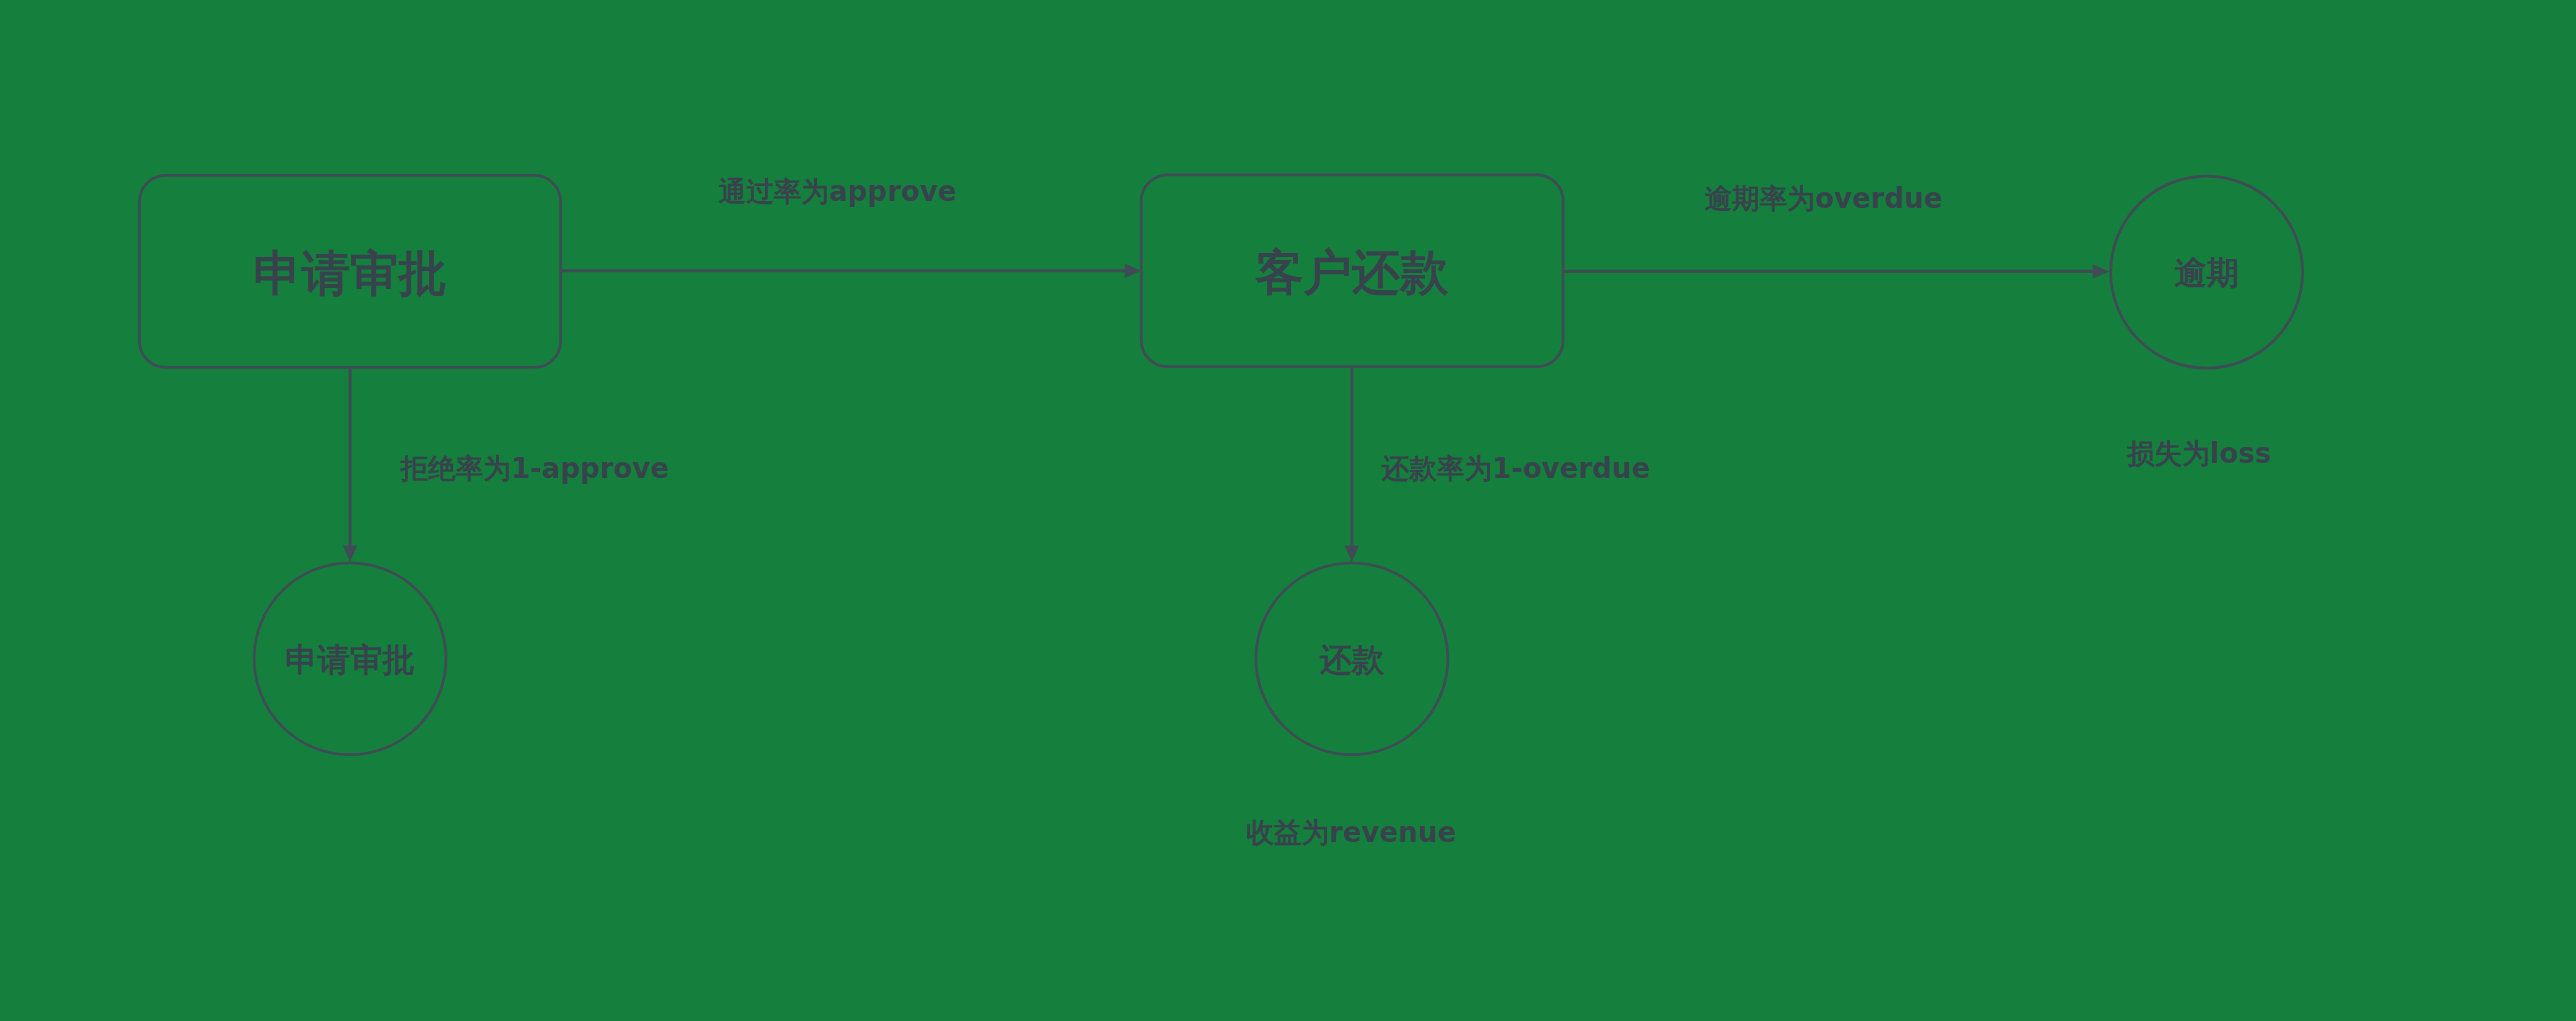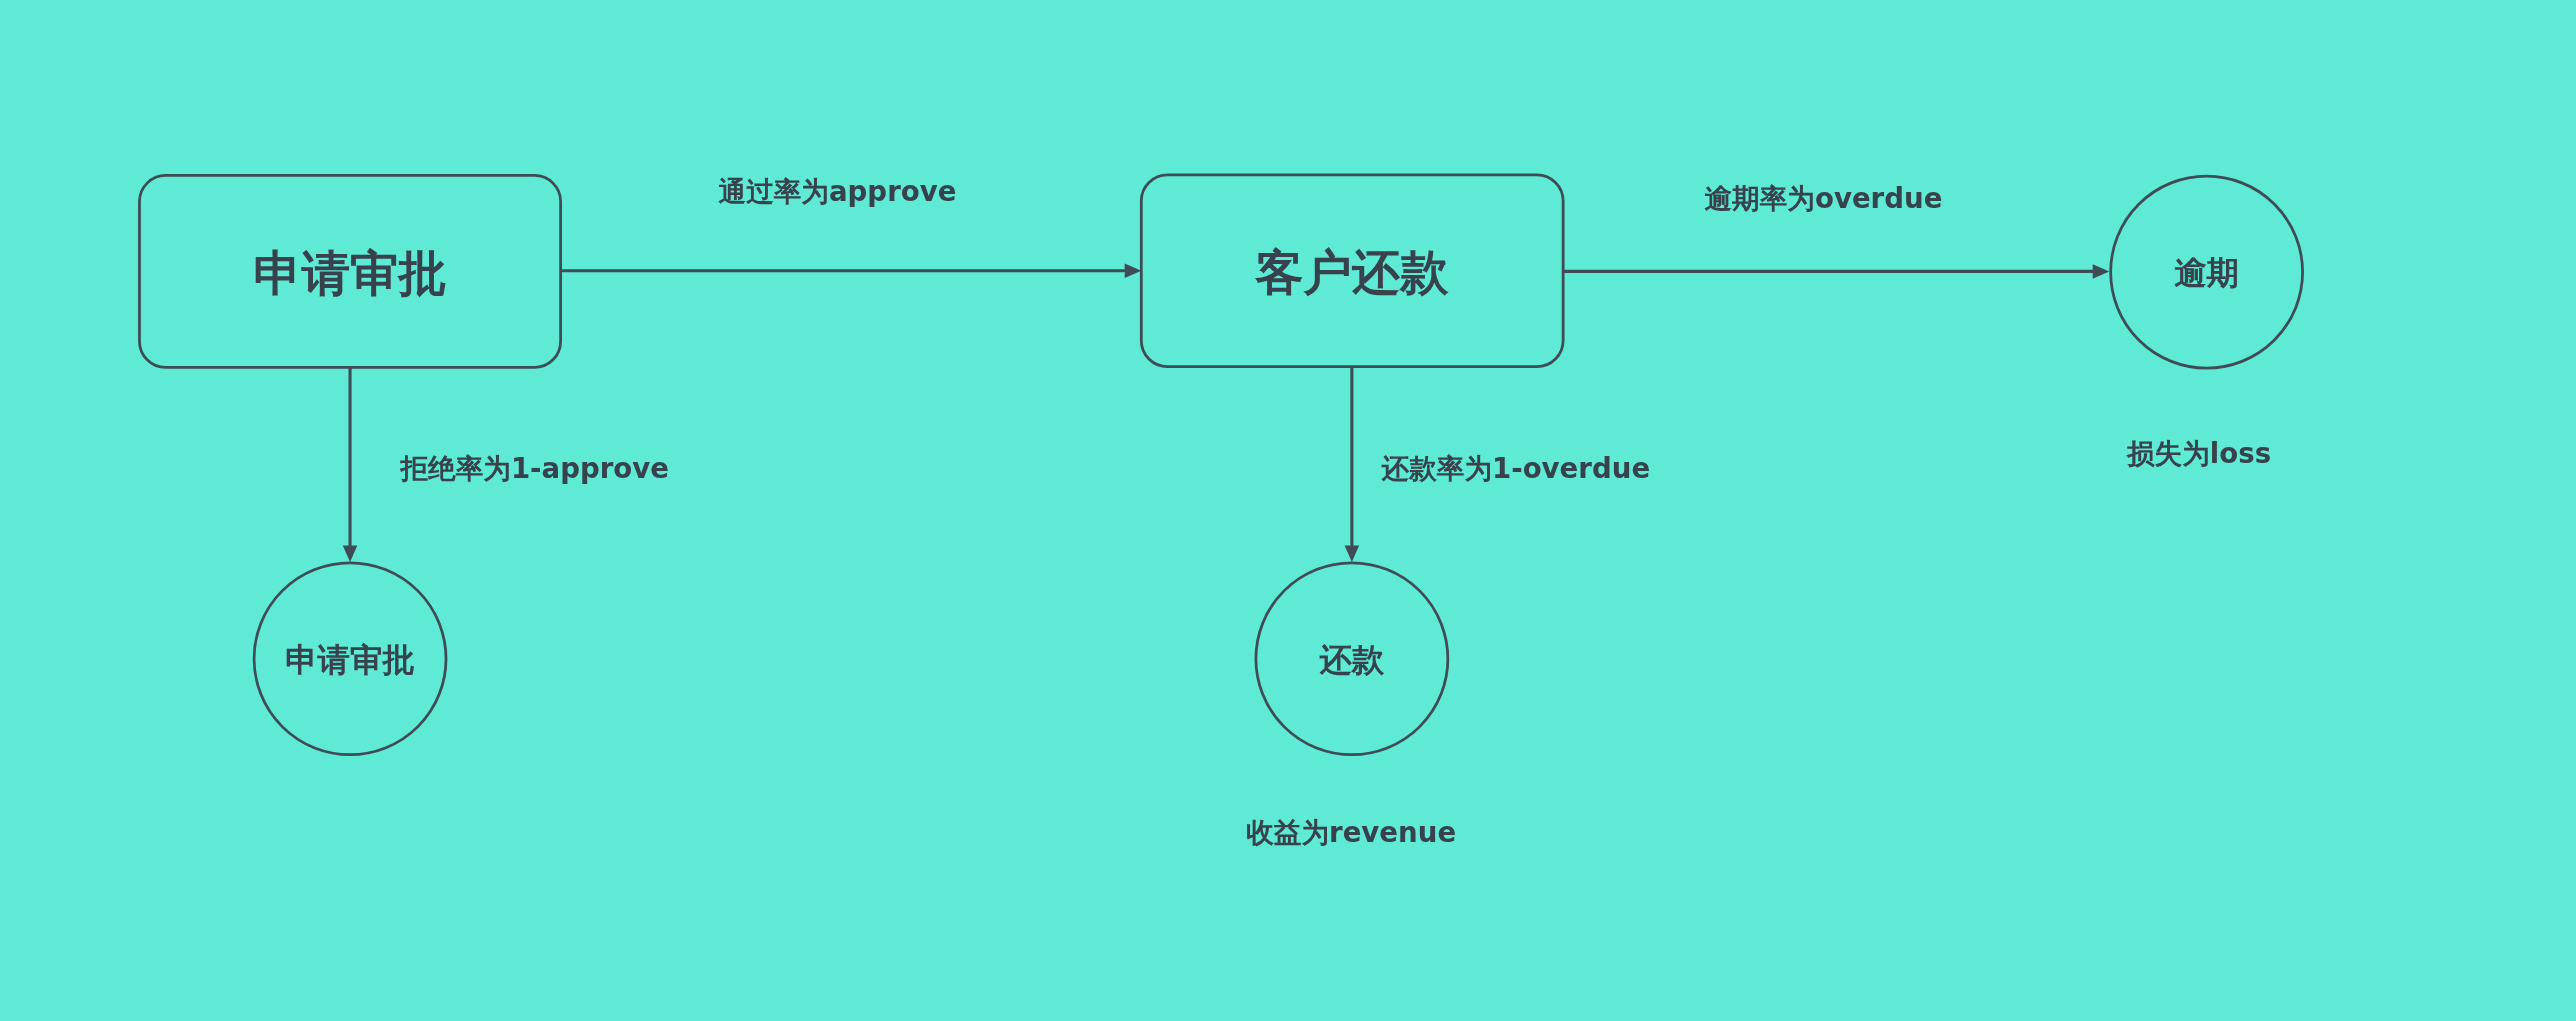--- a/index.html
+++ b/index.html
@@ -4,21 +4,21 @@
 <style>
   html, body {
     margin: 0;
     padding: 0;
     background: #f0f1f3;
   }
   .canvas {
     position: relative;
     width: 2576px;
     height: 1022px;
-    background: #5eead4;
+    background: #15803d;
     overflow: hidden;
   }
   svg { display: block; }
   .node-shape {
     fill: none;
     stroke: #3f4b55;
     stroke-width: 4;
   }
   .edge-line {
     stroke: #3f4b55;

